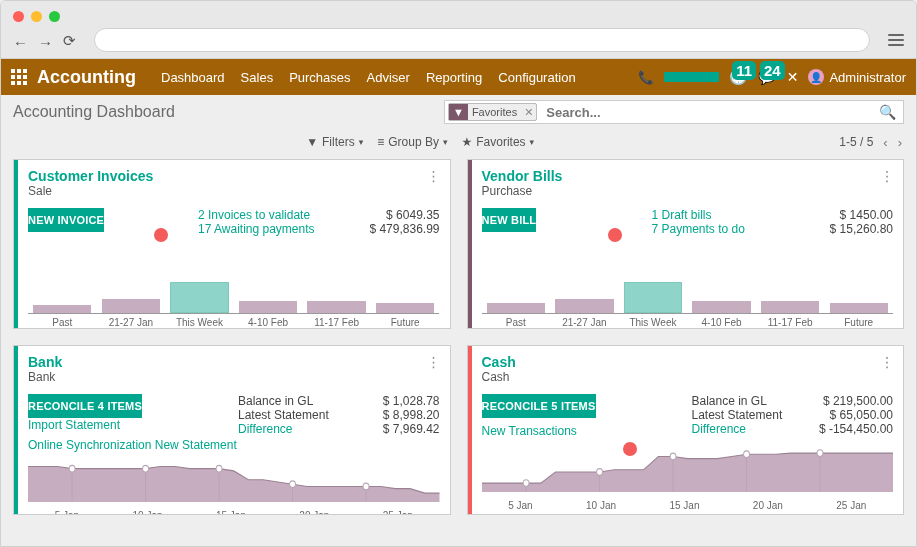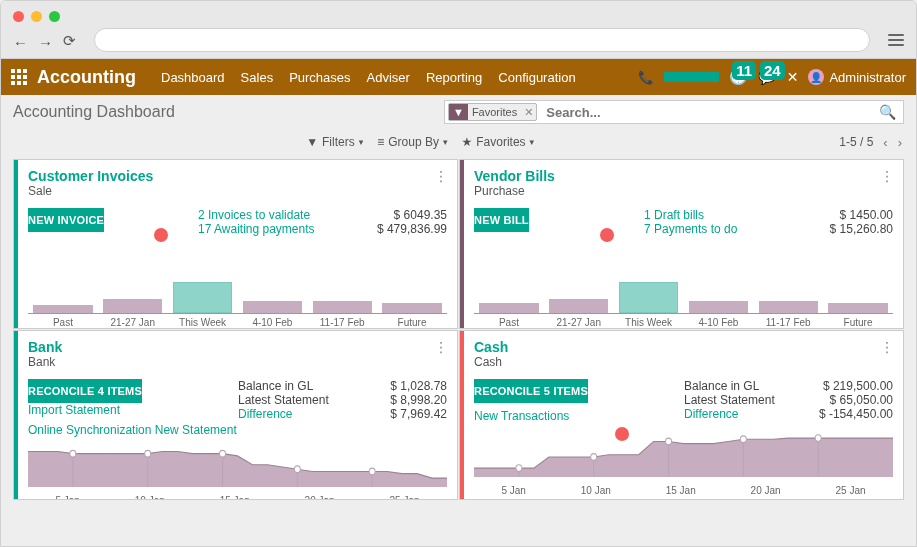--- a/index.html
+++ b/index.html
@@ -40,21 +40,21 @@
 .search-wrap input { border: none; flex: 1; font-size: 13px; padding: 0 6px; outline: none; color: #c2410c; font-weight: bold; }
 .search-wrap .mag { padding: 0 6px; color: #666; font-size: 14px; cursor: pointer; }
 
 .toolbar { display: flex; align-items: center; height: 30px; padding: 0 14px 4px; font-size: 12px; color: #555; }
 .toolbar .spacer2 { flex: 1; }
 .toolbar .btn { margin-right: 14px; cursor: pointer; display: inline-flex; align-items: center; gap: 4px; }
 .toolbar .caret { font-size: 9px; }
 .toolbar .pager { display: flex; align-items: center; gap: 10px; }
 .toolbar .pager span.nav { cursor: pointer; font-size: 13px; color: #777; }
 
-.cards { display: grid; grid-template-columns: 1fr 1fr; gap: 1px; padding: 0 12px 12px; }
+.cards { display: grid; grid-template-columns: 1fr 1fr; gap: 16px; padding: 0 12px 12px; }
 .card { border: 1px solid #ccc; background: #fff; position: relative; height: 170px; overflow: hidden; }
 .card .accent { position: absolute; left: 0; top: 0; bottom: 0; width: 4px; }
 .card.c1 .accent { background: #00a78e; }
 .card.c2 .accent { background: #7c576a; }
 .card.c3 .accent { background: #00a78e; }
 .card.c4 .accent { background: #f45b5b; }
 .card .inner { padding: 8px 10px 0 14px; height: 100%; display: flex; flex-direction: column; }
 .card .head { display: flex; align-items: flex-start; }
 .card .head .titles h3 { color: #00a78e; font-size: 14px; font-weight: 600; cursor: pointer; }
 .card .head .titles .sub { color: #555; font-size: 12px; }

